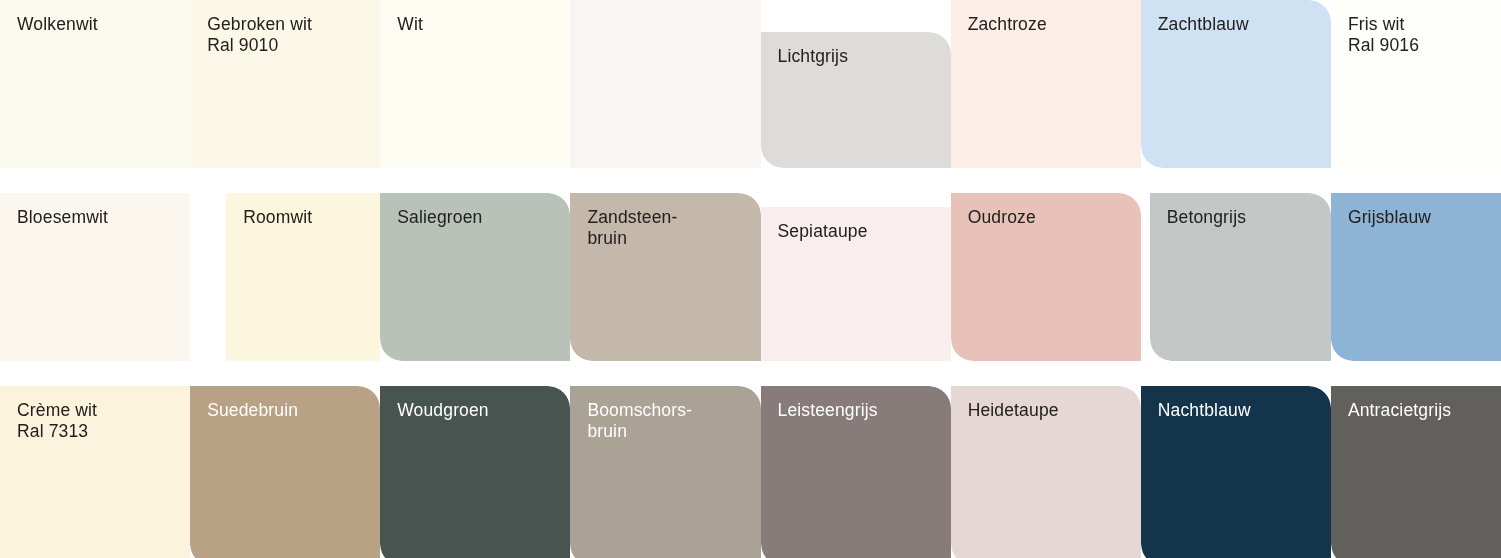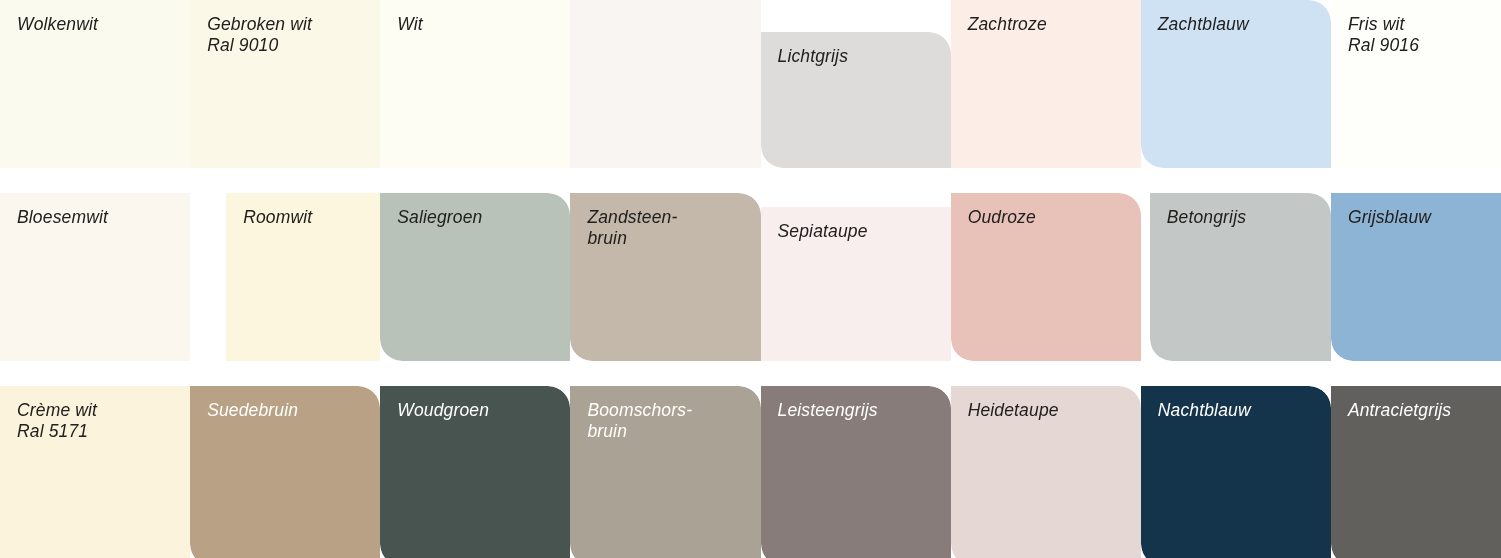--- a/index.html
+++ b/index.html
@@ -14,21 +14,20 @@
     overflow: hidden;
     font-family: "Liberation Sans", sans-serif;
   }
 
   #palette-grid {
     display: grid;
     grid-template-columns: repeat(8, 190.125px);
     grid-template-rows: 168px 25px 168px 25px 180px;
     width: 1501px;
     height: 558px;
-    font-style: italic;
   }
 
   .swatch {
     position: relative;
     box-sizing: border-box;
     overflow: hidden;
     
     border-radius: 0 22px 0 22px;
   }
 
@@ -130,21 +129,21 @@
       <div class="swatch-label label-dark">Betongrijs</div>
     </div>
     <div class="swatch" style="grid-area: 3 / 8;">
       <div class="swatch-inner" style="background: rgb(141, 180, 212);"></div>
       <div class="swatch-label label-dark">Grijsblauw</div>
     </div>
     <div class="row-gap" style="grid-row: 4;"></div>
     <div class="swatch plain" style="grid-area: 5 / 1;">
       <div class="swatch-inner" style="background: rgb(252, 243, 221);"></div>
       <div class="swatch-label label-dark">Crème wit
-Ral 5171</div>
+Ral 7313</div>
     </div>
     <div class="swatch" style="grid-area: 5 / 2;">
       <div class="swatch-inner" style="background: rgb(184, 161, 132);"></div>
       <div class="swatch-label label-light">Suedebruin</div>
     </div>
     <div class="swatch" style="grid-area: 5 / 3;">
       <div class="swatch-inner" style="background: rgb(71, 84, 79);"></div>
       <div class="swatch-label label-light">Woudgroen</div>
     </div>
     <div class="swatch" style="grid-area: 5 / 4;">

